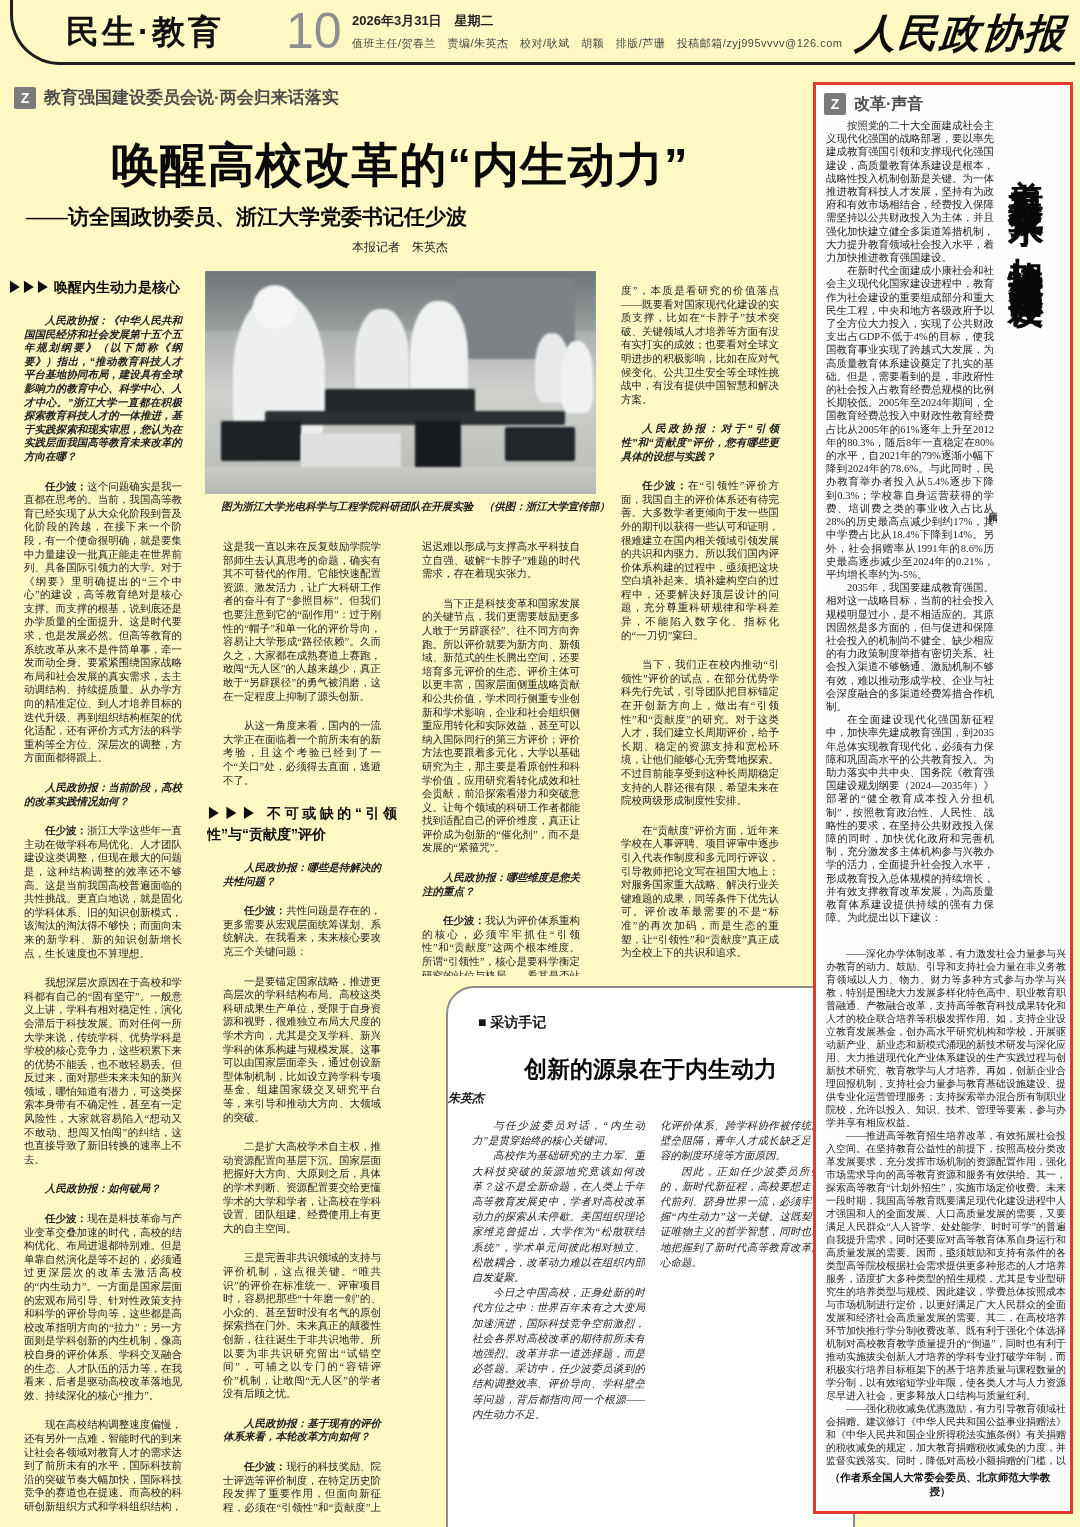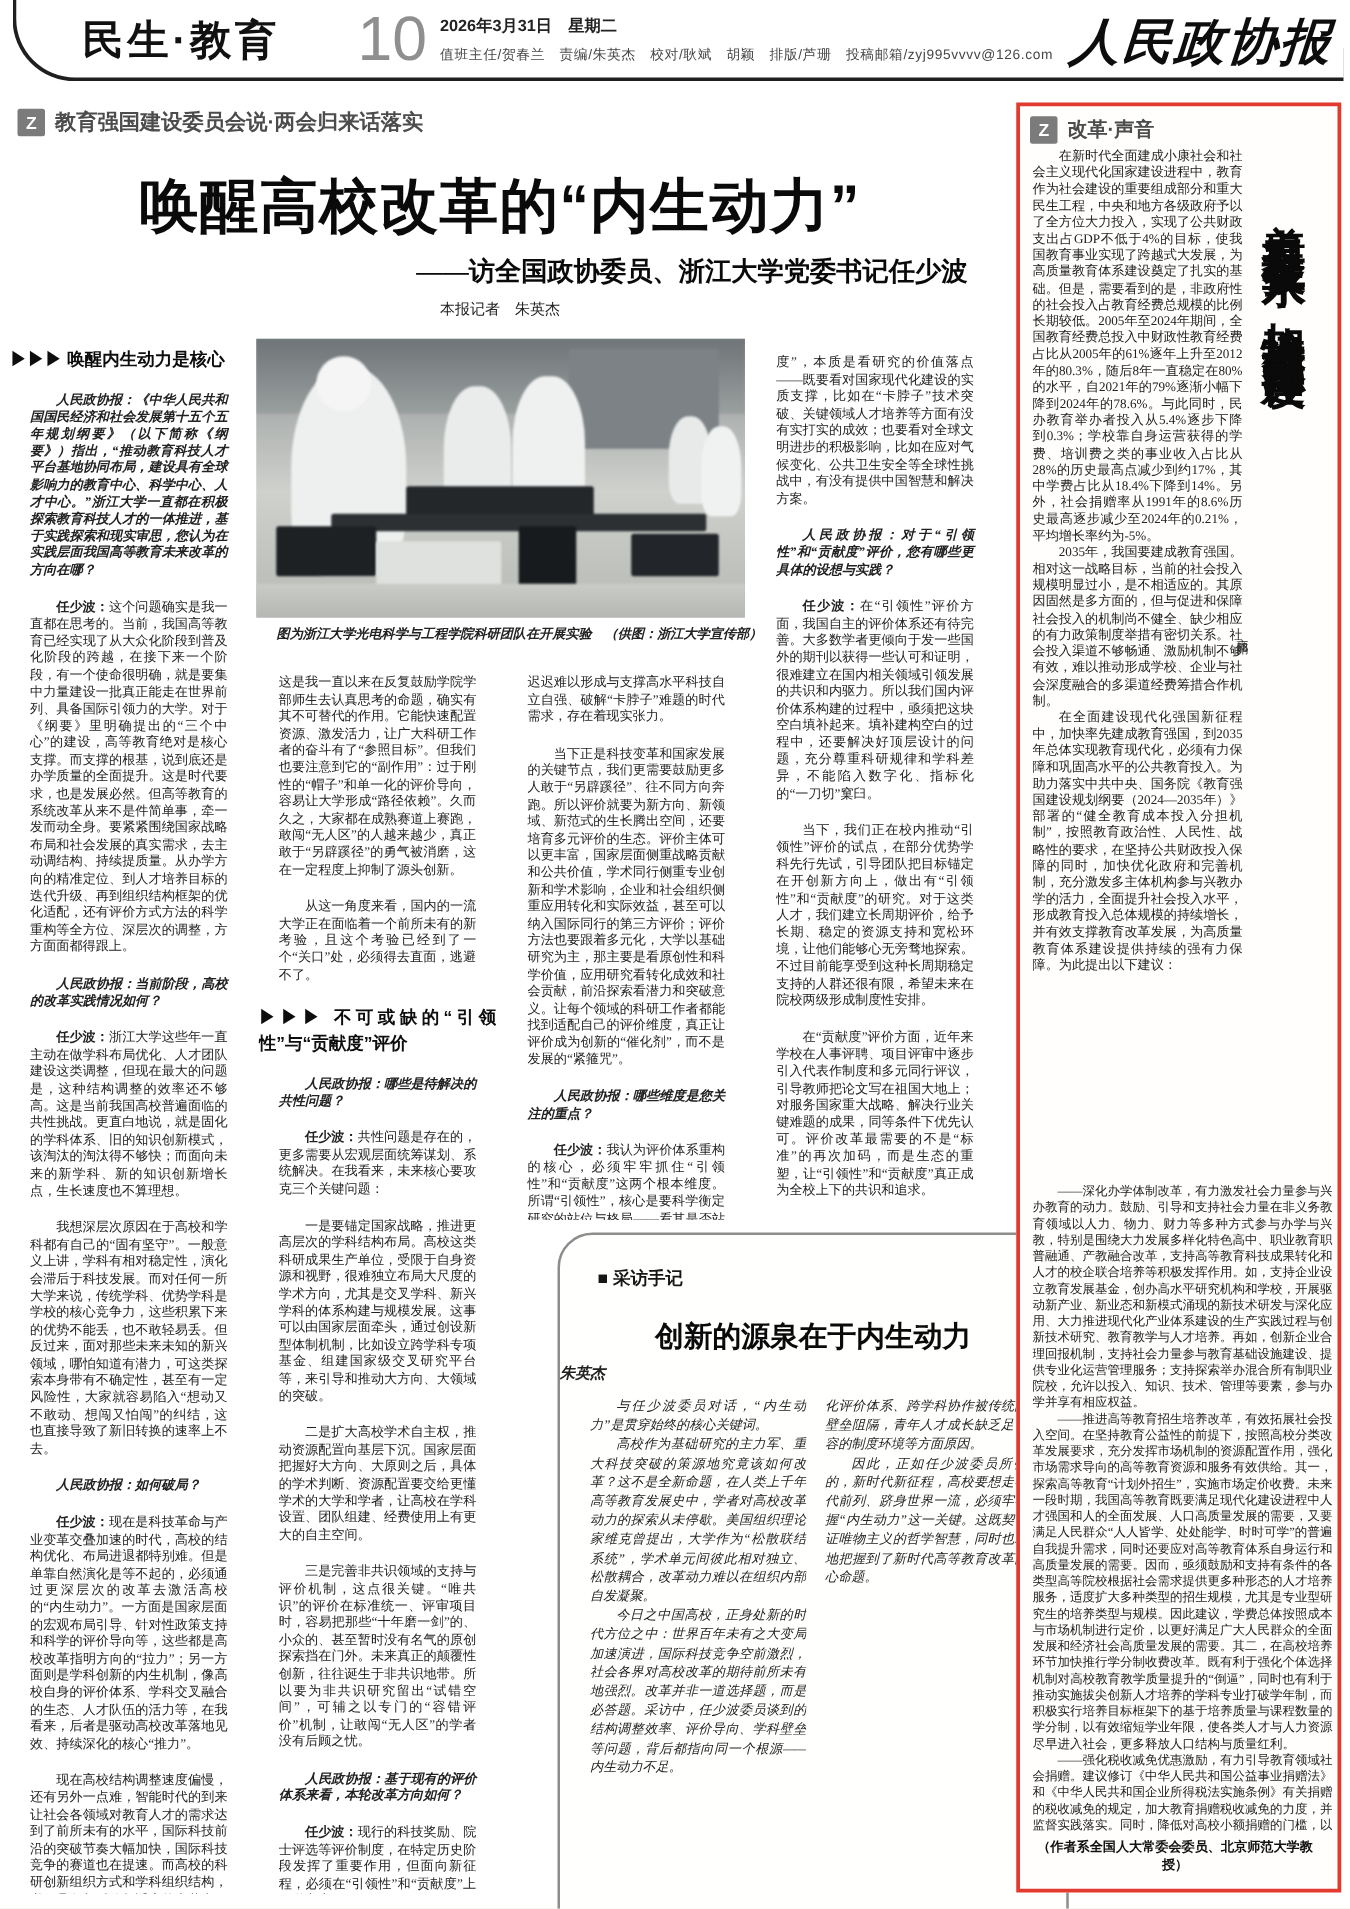--- a/index.html
+++ b/index.html
@@ -1,16 +1,16 @@
 <!DOCTYPE html>
 <html><head>
 <meta charset="utf-8">
 <style>
   html,body{margin:0;padding:0;background:#e8e8e4;}
-  .page{position:relative;width:1080px;height:1527px;margin:0 auto;background:#ffffff;overflow:hidden;
+  .page{position:relative;width:1080px;height:1527px;margin:0 auto;background:#fef9c3;overflow:hidden;
         font-family:"Liberation Serif","DejaVu Serif",serif;color:#1c1c1c;}
   
   .bracket{position:absolute;left:10px;top:-26px;width:1062px;height:88px;
            border-left:3px solid #1f1f1f;border-bottom:3px solid #1f1f1f;border-bottom-left-radius:50px;}
   .m-section{position:absolute;left:66px;top:10px;font-family:"Liberation Sans","DejaVu Sans",sans-serif;
              font-size:33px;font-weight:900;letter-spacing:3px;color:#111;}
   .m-page{position:absolute;left:262px;top:2px;font-family:"Liberation Sans",sans-serif;
           font-size:50px;font-weight:400;color:#8f8f8f;margin-left:24px;}
   .m-date{position:absolute;left:352px;top:12px;font-family:"Liberation Sans",sans-serif;
           font-size:13px;font-weight:700;color:#222;}
@@ -20,21 +20,21 @@
           font-family:"Liberation Serif",serif;color:#0d0d0d;transform:skewX(-4deg);letter-spacing:2px;}
   
   .eyebrow{position:absolute;display:flex;align-items:center;gap:8px;
            font-family:"Liberation Sans",sans-serif;font-weight:800;font-size:17px;color:#4c4c4c;}
   .zbadge{display:inline-flex;align-items:center;justify-content:center;width:22px;height:22px;
           background:#7b7b7b;color:#fff;font-size:14px;font-weight:700;border-radius:2px;}
   
   .headline{position:absolute;left:26px;top:134px;width:748px;text-align:center;
             font-family:"Liberation Sans","DejaVu Sans",sans-serif;font-size:47px;font-weight:900;
             letter-spacing:1px;color:#0a0a0a;}
-  .subhead{position:absolute;left:26px;top:203px;width:748px;text-align:right;
+  .subhead{position:absolute;left:26px;top:203px;width:748px;text-align:left;
            font-size:21px;font-weight:700;color:#0a0a0a;}
   .byline{position:absolute;left:26px;top:239px;width:748px;text-align:center;font-size:12px;color:#222;}
   
   .col{position:absolute;overflow:hidden;font-size:10.5px;line-height:13.6px;text-align:justify;color:#222;}
   .col p{margin:16px;text-indent:2em;}
   .col p.cont{text-indent:0;}
   .col p.colhead{font-family:"Liberation Sans",sans-serif;font-weight:800;font-size:14px;
                  line-height:1.5;color:#0d0d0d;text-indent:0;margin:9px 0 7px;}
   .col p.q{font-style:italic;font-weight:600;}
   .col span.lead{font-weight:800;}
@@ -169,20 +169,21 @@
         <p>因此，正如任少波委员所强调的，新时代新征程，高校要想走在时代前列、跻身世界一流，必须牢牢把握“内生动力”这一关键。这既契合辩证唯物主义的哲学智慧，同时也精准地把握到了新时代高等教育改革的核心命题。</p>
       </div>
   </div>
 
   <div class="opbox">
     <div class="eyebrow op-eyebrow" style="position:absolute;">
       <span class="zbadge">Z</span>
       <span>改革·声音</span>
     </div>
     <div class="op-topcol">
+        <p>按照党的二十大全面建成社会主义现代化强国的战略部署，要以率先建成教育强国引领和支撑现代化强国建设，高质量教育体系建设是根本，战略性投入机制创新是关键。为一体推进教育科技人才发展，坚持有为政府和有效市场相结合，经费投入保障需坚持以公共财政投入为主体，并且强化加快建立健全多渠道筹措机制，大力提升教育领域社会投入水平，着力加快推进教育强国建设。</p>
         <p>在新时代全面建成小康社会和社会主义现代化国家建设进程中，教育作为社会建设的重要组成部分和重大民生工程，中央和地方各级政府予以了全方位大力投入，实现了公共财政支出占GDP不低于4%的目标，使我国教育事业实现了跨越式大发展，为高质量教育体系建设奠定了扎实的基础。但是，需要看到的是，非政府性的社会投入占教育经费总规模的比例长期较低。2005年至2024年期间，全国教育经费总投入中财政性教育经费占比从2005年的61%逐年上升至2012年的80.3%，随后8年一直稳定在80%的水平，自2021年的79%逐渐小幅下降到2024年的78.6%。与此同时，民办教育举办者投入从5.4%逐步下降到0.3%；学校靠自身运营获得的学费、培训费之类的事业收入占比从28%的历史最高点减少到约17%，其中学费占比从18.4%下降到14%。另外，社会捐赠率从1991年的8.6%历史最高逐步减少至2024年的0.21%，平均增长率约为-5%。</p>
         <p>2035年，我国要建成教育强国。相对这一战略目标，当前的社会投入规模明显过小，是不相适应的。其原因固然是多方面的，但与促进和保障社会投入的机制尚不健全、缺少相应的有力政策制度举措有密切关系。社会投入渠道不够畅通、激励机制不够有效，难以推动形成学校、企业与社会深度融合的多渠道经费筹措合作机制。</p>
         <p>在全面建设现代化强国新征程中，加快率先建成教育强国，到2035年总体实现教育现代化，必须有力保障和巩固高水平的公共教育投入。为助力落实中共中央、国务院《教育强国建设规划纲要（2024—2035年）》部署的“健全教育成本投入分担机制”，按照教育政治性、人民性、战略性的要求，在坚持公共财政投入保障的同时，加快优化政府和完善机制，充分激发多主体机构参与兴教办学的活力，全面提升社会投入水平，形成教育投入总体规模的持续增长，并有效支撑教育改革发展，为高质量教育体系建设提供持续的强有力保障。为此提出以下建议：</p>
       </div>
     <div class="op-title">
       <span class="seg1">着力提升社会投入水平</span>
       <span class="seg2">加快推进教育强国建设</span>
     </div>
     <div class="op-author">庞丽娟</div>
     <div class="op-bottom">

